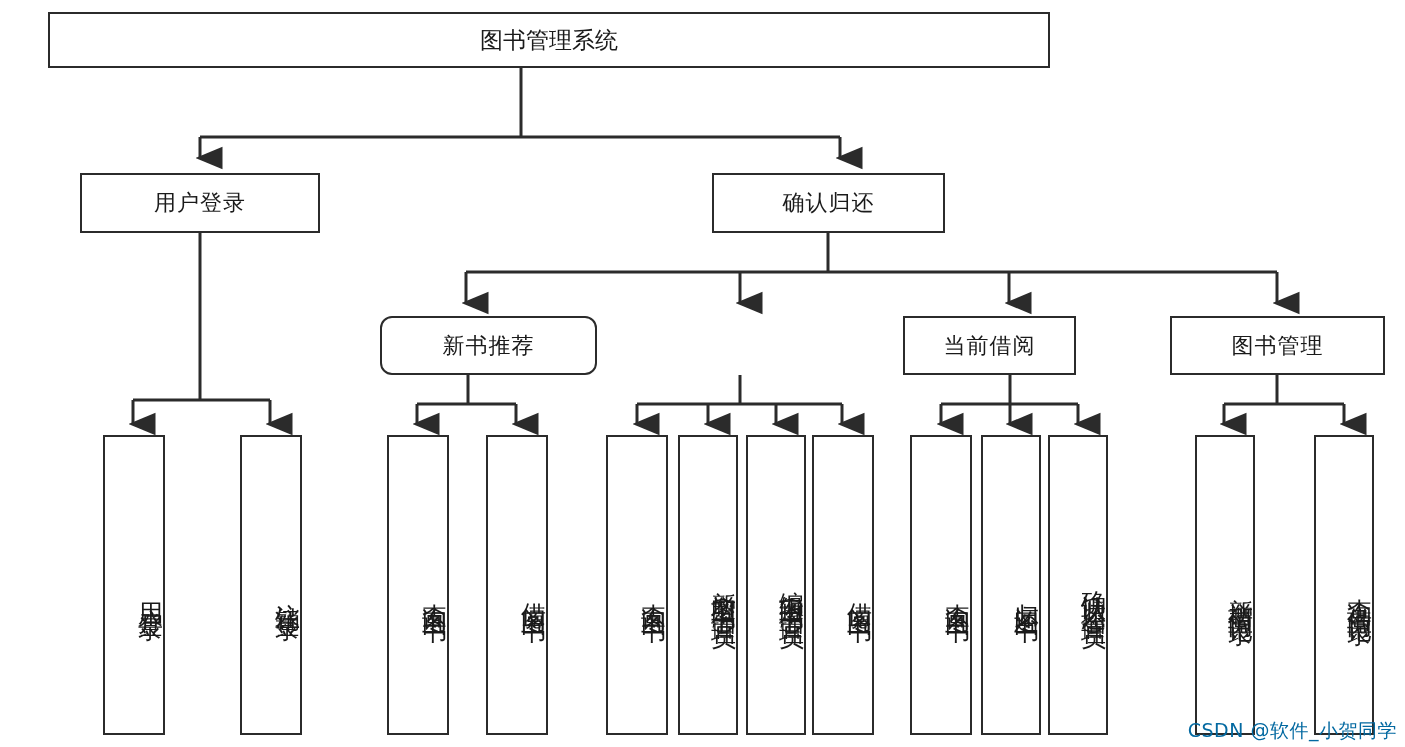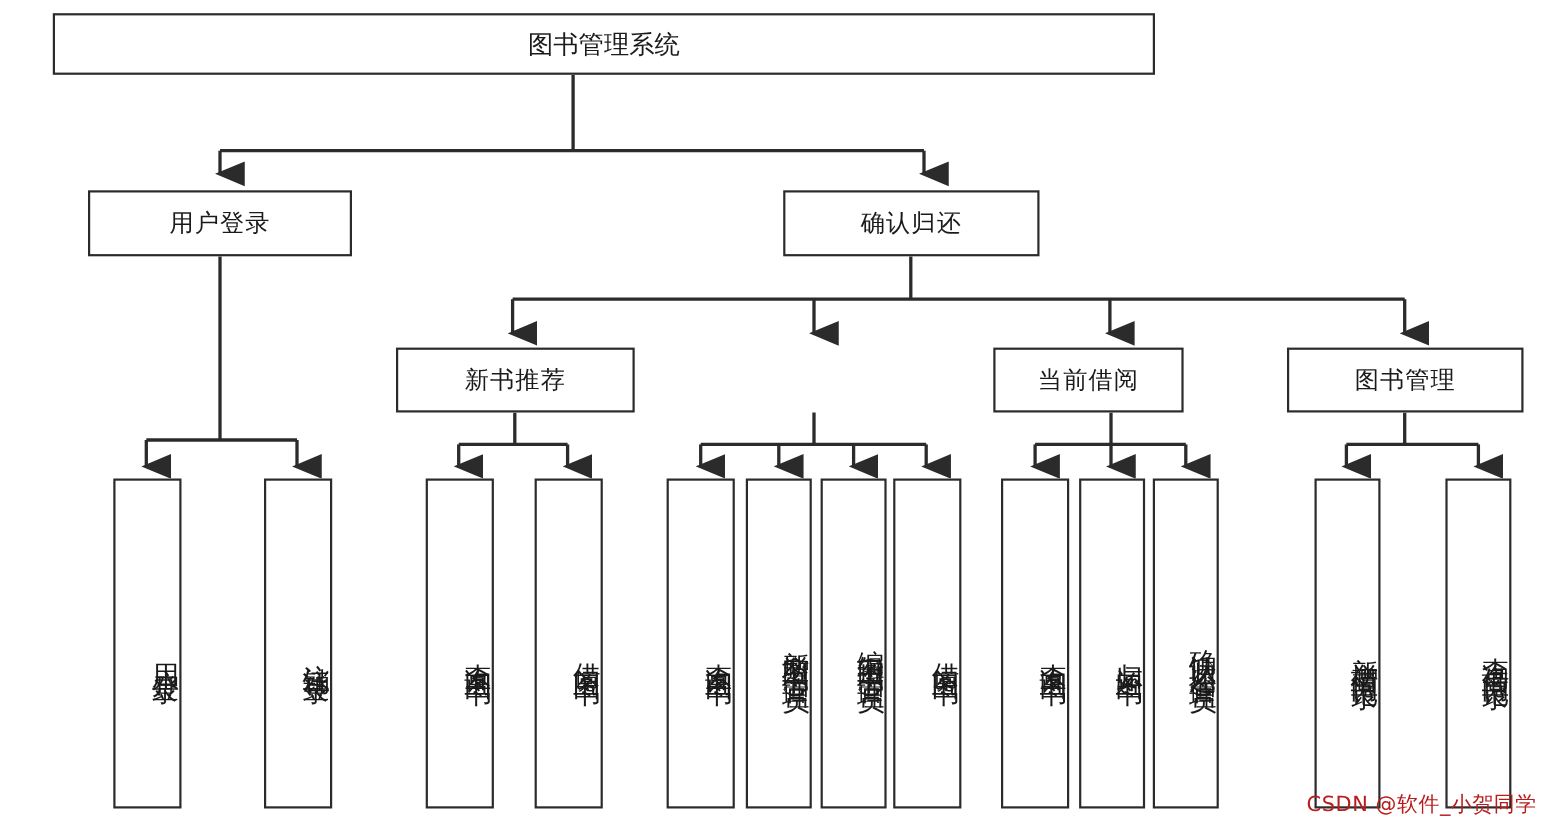--- a/index.html
+++ b/index.html
@@ -27,21 +27,21 @@
     align-items:flex-start;
     justify-content:center;
     line-height:1;
   }
   .node .lbl{display:block;}
   .watermark{
     position:absolute;
     right:8px;
     bottom:3px;
     font-size:19px;
-    color:#b91c1c;
+    color:#0369a1;
     white-space:nowrap;
     letter-spacing:0.5px;
   }
 </style>
 </head>
 <body>
 
 <div id="canvas">
 
   <svg id="wires" viewBox="0 0 1405 747">
@@ -98,21 +98,21 @@
     <span class="lbl">图书管理系统</span>
   </div>
 
   <div class="node h" style="left:80px;top:173px;width:240px;height:60px;">
     <span class="lbl">用户登录</span>
   </div>
   <div class="node h" style="left:712px;top:173px;width:233px;height:60px;">
     <span class="lbl">确认归还</span>
   </div>
 
-  <div class="node h" style="left:360px;top:316px;width:217px;height:59px;">
+  <div class="node h" style="left:380px;top:316px;width:217px;height:59px;border-radius:12px;">
     <span class="lbl">新书推荐</span>
   </div>
   <div class="node h" style="left:903px;top:316px;width:173px;height:59px;">
     <span class="lbl">当前借阅</span>
   </div>
   <div class="node h" style="left:1170px;top:316px;width:215px;height:59px;">
     <span class="lbl">图书管理</span>
   </div>
 
   <div class="node leaf" style="left:103px;top:435px;width:62px;height:300px;">

